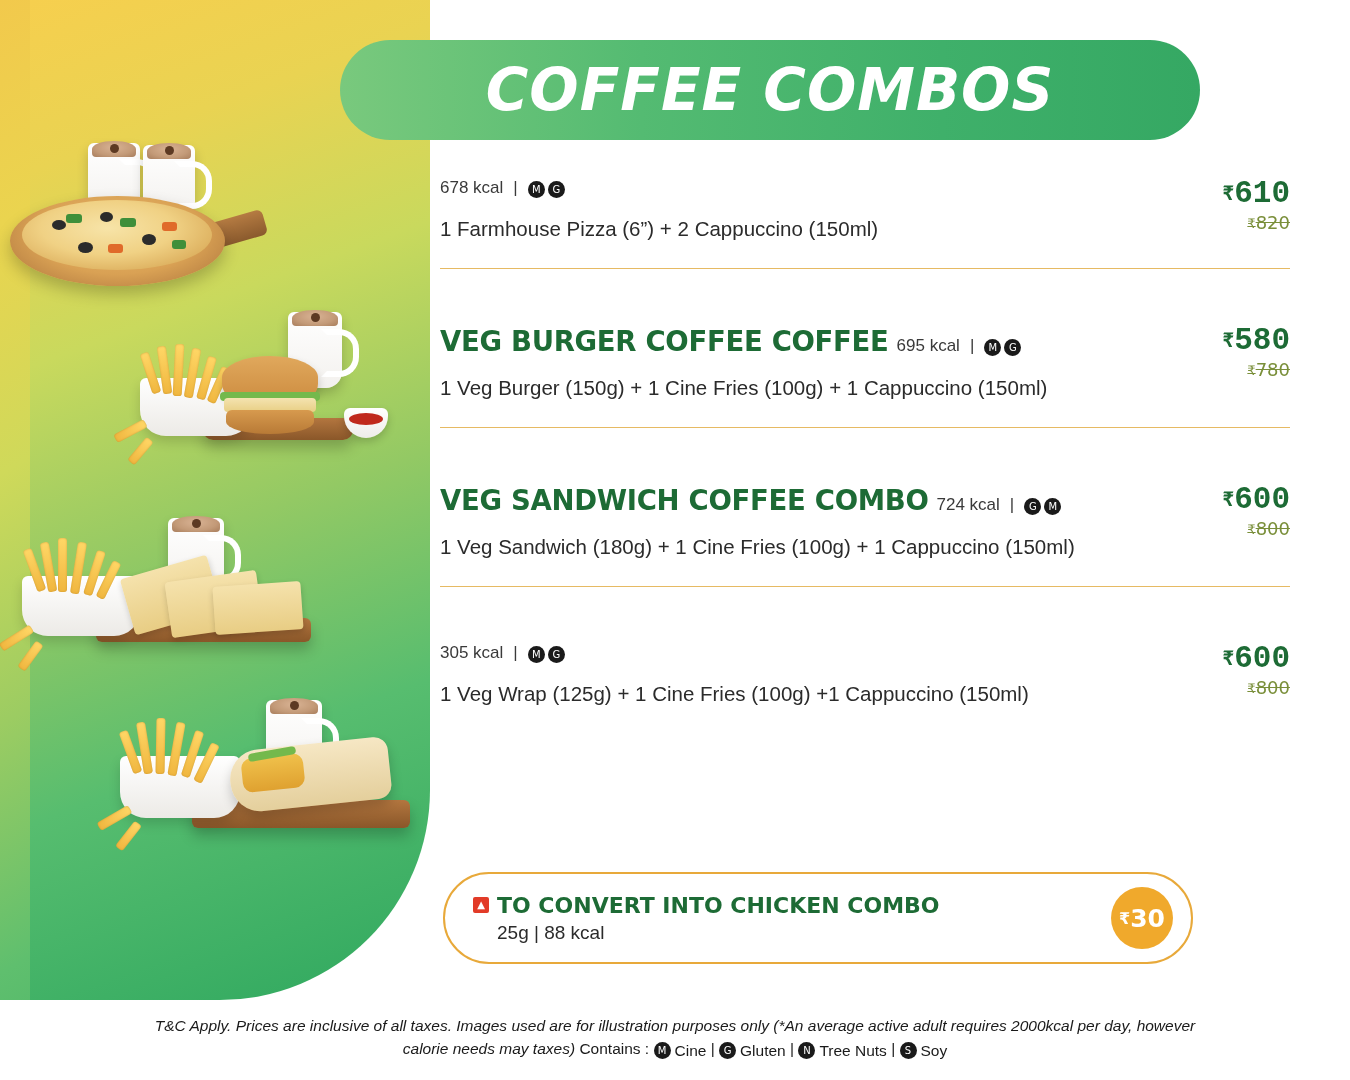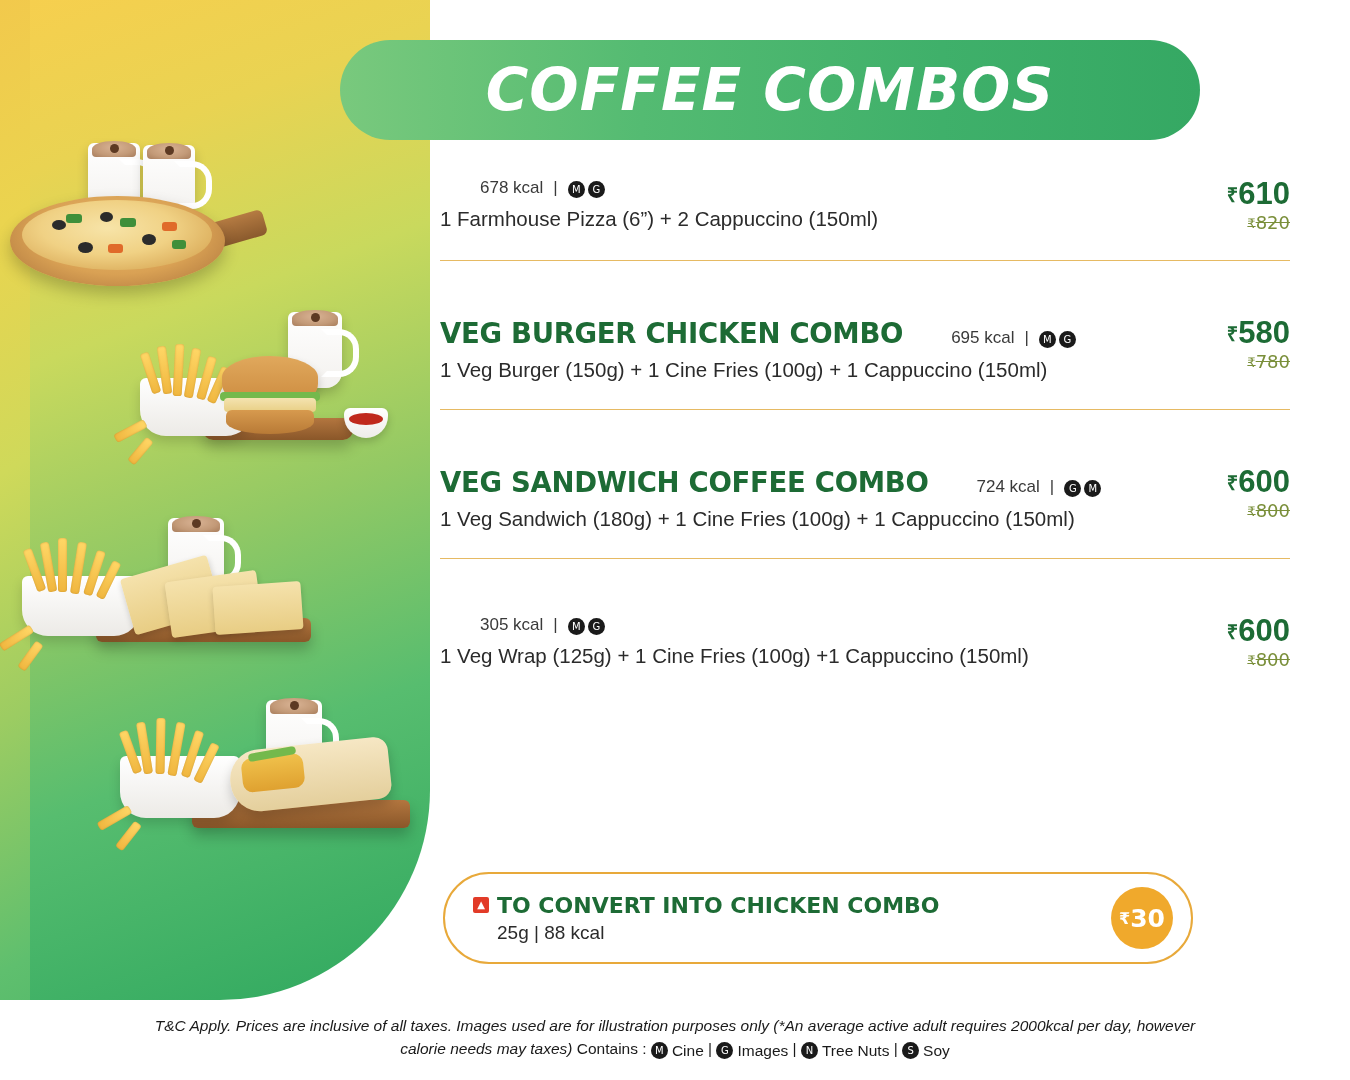--- a/index.html
+++ b/index.html
@@ -85,53 +85,52 @@
     font-size: 27.5px;
     font-weight: bold;
     letter-spacing: -0.3px;
     white-space: nowrap;
     font-family: "DejaVu Sans", sans-serif;
   }
   .item-kcal {
     color: #3a3a3a;
     font-size: 17px;
     white-space: nowrap;
-    margin-left: 40px;
   }
   .sep { color: #3a3a3a; font-size: 17px; padding: 0 2px; }
   .allergens { display: inline-flex; gap: 3px; align-items: center; }
   .aller-icon {
     display: inline-block;
     width: 17px; height: 17px;
     border-radius: 50%;
     background: #1a1a1a;
     color: #ffffff;
     font-size: 10px;
     line-height: 17px;
     text-align: center;
     font-family: "DejaVu Sans", sans-serif;
   }
   .item-desc {
-    margin-top: 9px;
+    margin-top: 19px;
     color: #2b2b2b;
     font-size: 20.5px;
     white-space: nowrap;
   }
   .price-block {
     text-align: right;
     min-width: 110px;
     flex: 0 0 auto;
     padding-top: 0px;
   }
   .price-now {
     color: #1d6b35;
     font-size: 31px;
     font-weight: bold;
     line-height: 1;
-    font-family: Liberation Sans, sans-serif;
+    font-family: Liberation Mono, monospace;
     white-space: nowrap;
   }
   .price-now .rup { font-size: 20px; vertical-align: 2px; }
   .price-old {
     color: #7a8f3a;
     font-size: 18px;
     text-decoration: line-through;
     margin-top: 3px;
     font-family: "DejaVu Sans", sans-serif;
   }
@@ -455,21 +454,21 @@
       </div>
       <div class="divider"></div>
     </div>
 
     <div class="gap"></div>
 
     <div class="menu-item">
       <div class="item-row">
         <div class="item-left">
           <div class="title-line">
-            <span class="item-title">VEG BURGER CHICKEN COMBO</span>
+            <span class="item-title">VEG BURGER COFFEE COFFEE</span>
             <span class="item-kcal">695 kcal</span>
             <span class="sep">|</span>
             <span class="allergens">
               <span class="aller-icon">M</span>
               <span class="aller-icon">G</span>
             </span>
           </div>
           <div class="item-desc">1 Veg Burger (150g) + 1 Cine Fries (100g) + 1 Cappuccino (150ml)</div>
         </div>
         <div class="price-block">
@@ -547,21 +546,21 @@
     <div>
       <span>calorie needs may taxes)</span>
       <span class="contains">Contains :</span>
       <span class="footer-allergen">
         <span class="aller-icon">M</span>
           <span>Cine</span>
       </span>
       <span class="contains">|</span>
       <span class="footer-allergen">
         <span class="aller-icon">G</span>
-          <span>Images</span>
+          <span>Gluten</span>
       </span>
       <span class="contains">|</span>
       <span class="footer-allergen">
         <span class="aller-icon">N</span>
           <span>Tree Nuts</span>
       </span>
       <span class="contains">|</span>
       <span class="footer-allergen">
         <span class="aller-icon">S</span>
           <span>Soy</span>

